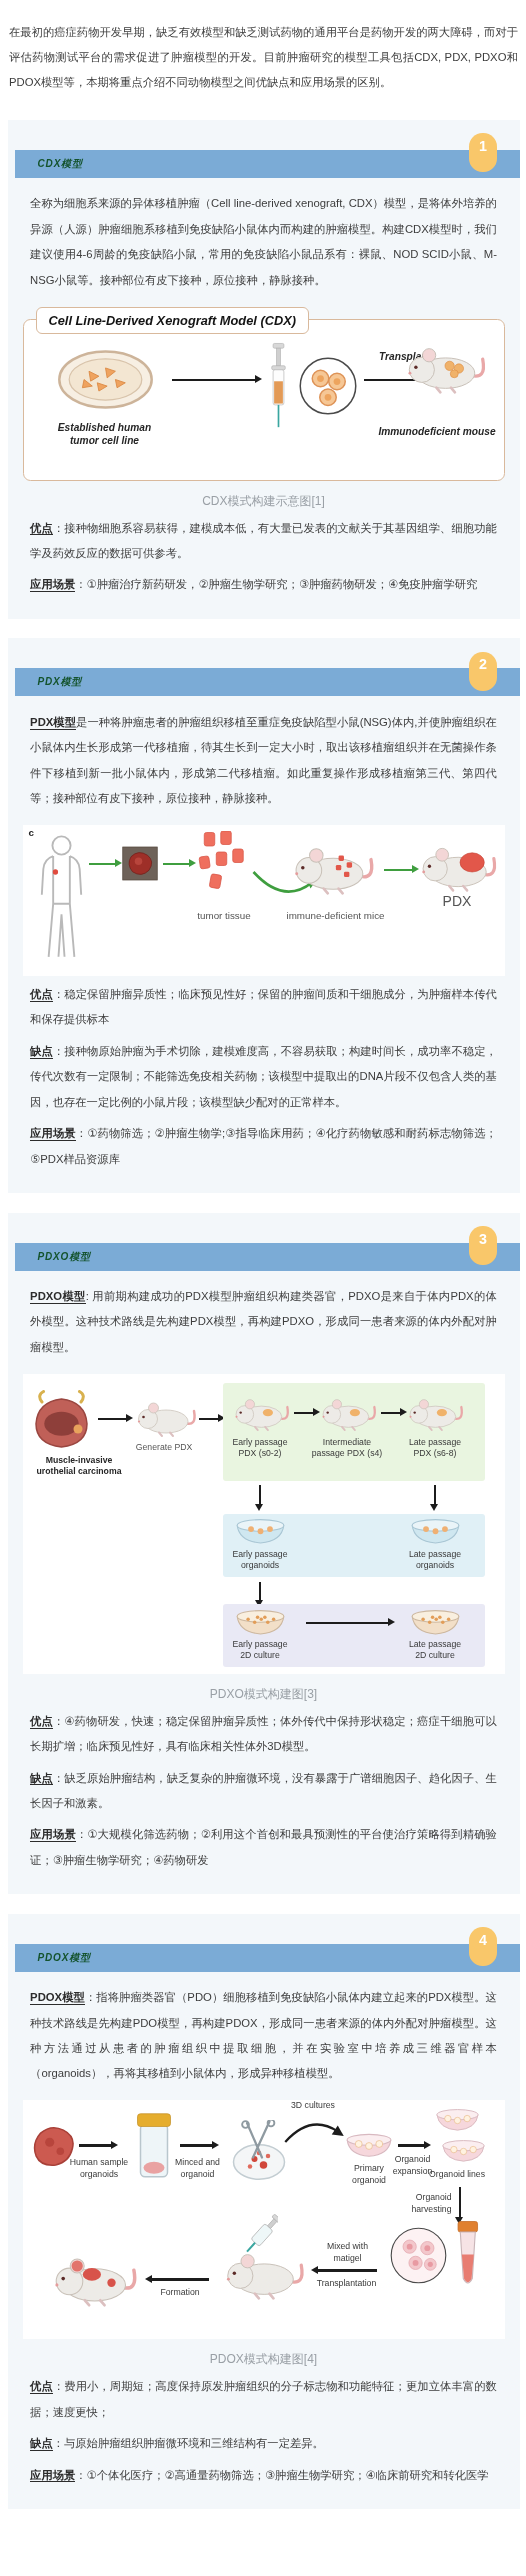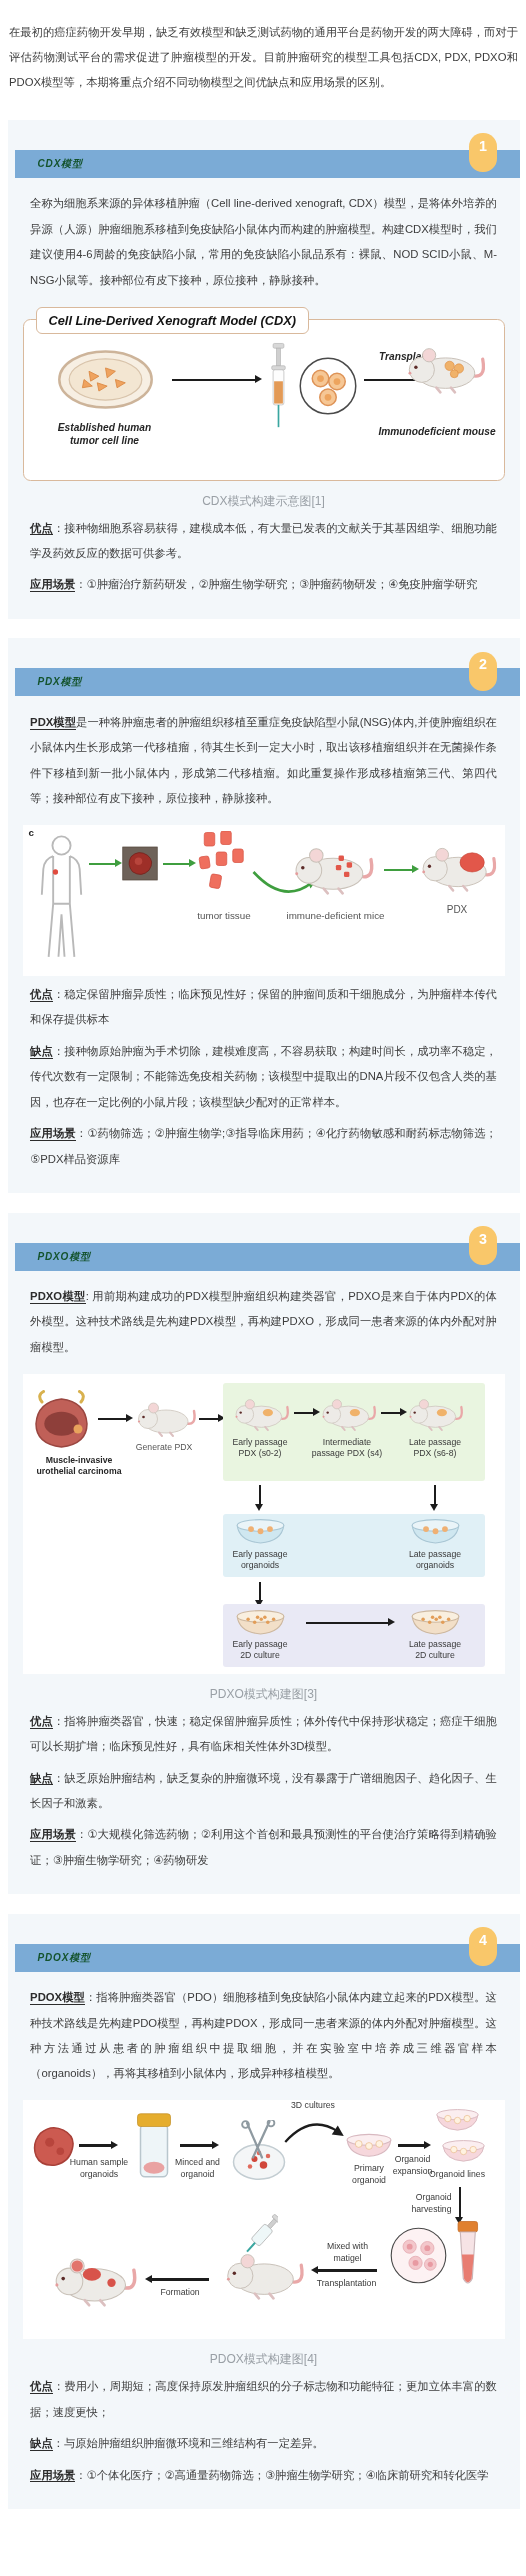--- a/index.html
+++ b/index.html
@@ -198,21 +198,21 @@
           <rect x="86" y="30" width="8" height="8" rx="2" fill="#e2574a"></rect>
           <rect x="70" y="34" width="8" height="8" rx="2" fill="#e2574a"></rect>
           <rect x="82" y="44" width="8" height="8" rx="2" fill="#e2574a"></rect>
         </svg>
         <div class="flabel gray" style="left:253px; top:84px; width:120px; font-size:9.8px;">immune-deficient mice</div>
         <div class="ar green" style="left:361px; top:44px; width:29px;"></div>
         <svg class="icon" style="left:393px; top:16.6px;" width="83" height="51" viewBox="0 0 130 80">
           <use href="#sym-mouse"></use>
           <ellipse cx="88" cy="32" rx="19" ry="15" fill="#e2574a" stroke="#c74537"></ellipse>
         </svg>
-        <div class="flabel gray" style="left:412px; top:78px; width:45px; font-size:10px;">PDX</div>
+        <div class="flabel gray" style="left:412px; top:67px; width:45px; font-size:14px;">PDX</div>
       </div>
     </div>
 
     <p class="body kv"><span class="lbl">优点</span><span>：稳定保留肿瘤异质性；临床预见性好；保留的肿瘤间质和干细胞成分，为肿瘤样本传代和保存提供标本</span></p>
     <p class="body kv"><span class="lbl">缺点</span><span>：接种物原始肿瘤为手术切除，建模难度高，不容易获取；构建时间长，成功率不稳定，传代次数有一定限制；不能筛选免疫相关药物；该模型中提取出的DNA片段不仅包含人类的基因，也存在一定比例的小鼠片段；该模型缺少配对的正常样本。</span></p>
     <p class="body kv"><span class="lbl">应用场景</span><span>：①药物筛选；②肿瘤生物学;③指导临床用药；④化疗药物敏感和耐药标志物筛选；⑤PDX样品资源库</span></p>
   </div>
 
   <div class="section">
     <div class="sec-head">
@@ -307,21 +307,21 @@
             <div>2D culture</div>
         </div>
         <div class="flabel" style="left:372px; top:265px; width:81px;">
           <div>Late passage</div>
             <div>2D culture</div>
         </div>
       </div>
       <div class="caption">PDXO模式构建图[3]</div>
     </div>
 
-    <p class="body kv"><span class="lbl">优点</span><span>：指将肿瘤类器官，快速；稳定保留肿瘤异质性；体外传代中保持形状稳定；癌症干细胞可以长期扩增；临床预见性好，具有临床相关性体外3D模型。</span></p>
+    <p class="body kv"><span class="lbl">优点</span><span>：④药物研发，快速；稳定保留肿瘤异质性；体外传代中保持形状稳定；癌症干细胞可以长期扩增；临床预见性好，具有临床相关性体外3D模型。</span></p>
     <p class="body kv"><span class="lbl">缺点</span><span>：缺乏原始肿瘤结构，缺乏复杂的肿瘤微环境，没有暴露于广谱细胞因子、趋化因子、生长因子和激素。</span></p>
     <p class="body kv"><span class="lbl">应用场景</span><span>：①大规模化筛选药物；②利用这个首创和最具预测性的平台使治疗策略得到精确验证；③肿瘤生物学研究；④药物研发</span></p>
   </div>
 
   <div class="section">
     <div class="sec-head">
       <div class="badge">4</div>
       <div class="bar">
         <span class="t">PDOX模型</span>
       </div>

